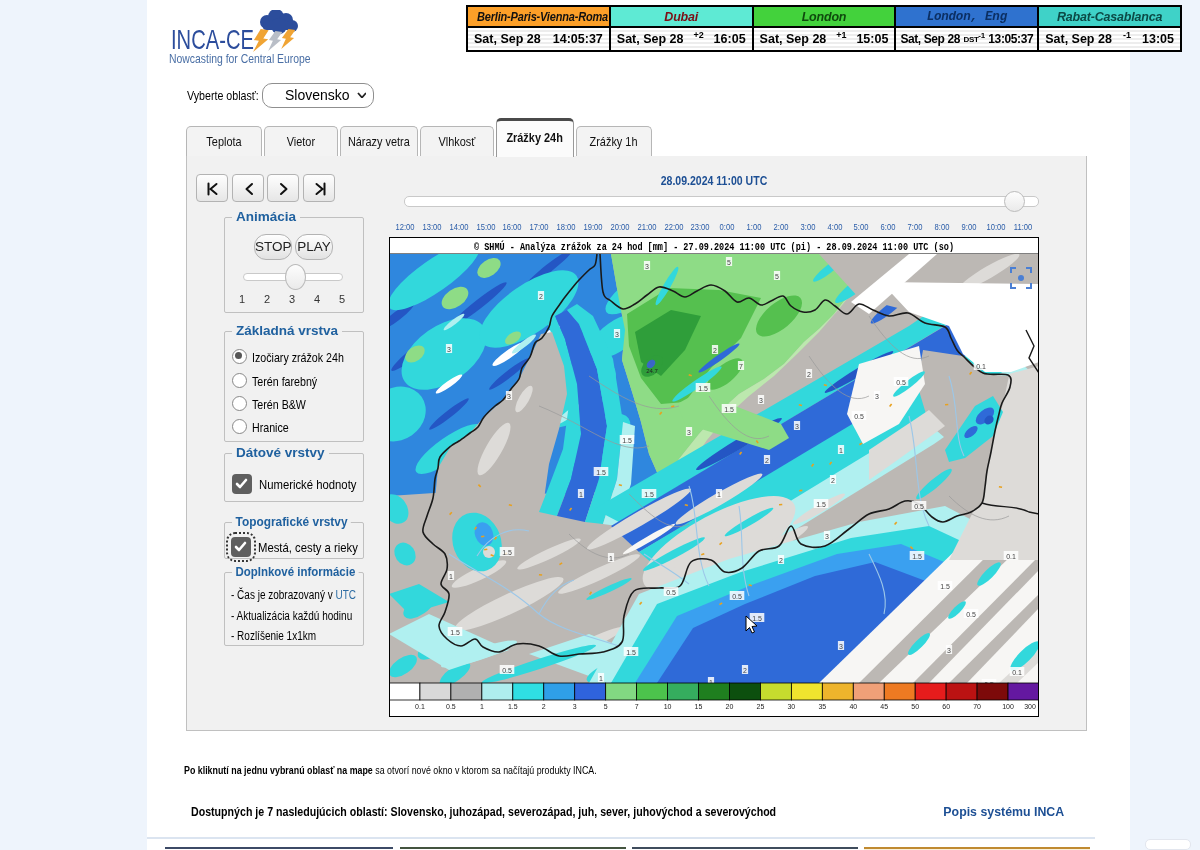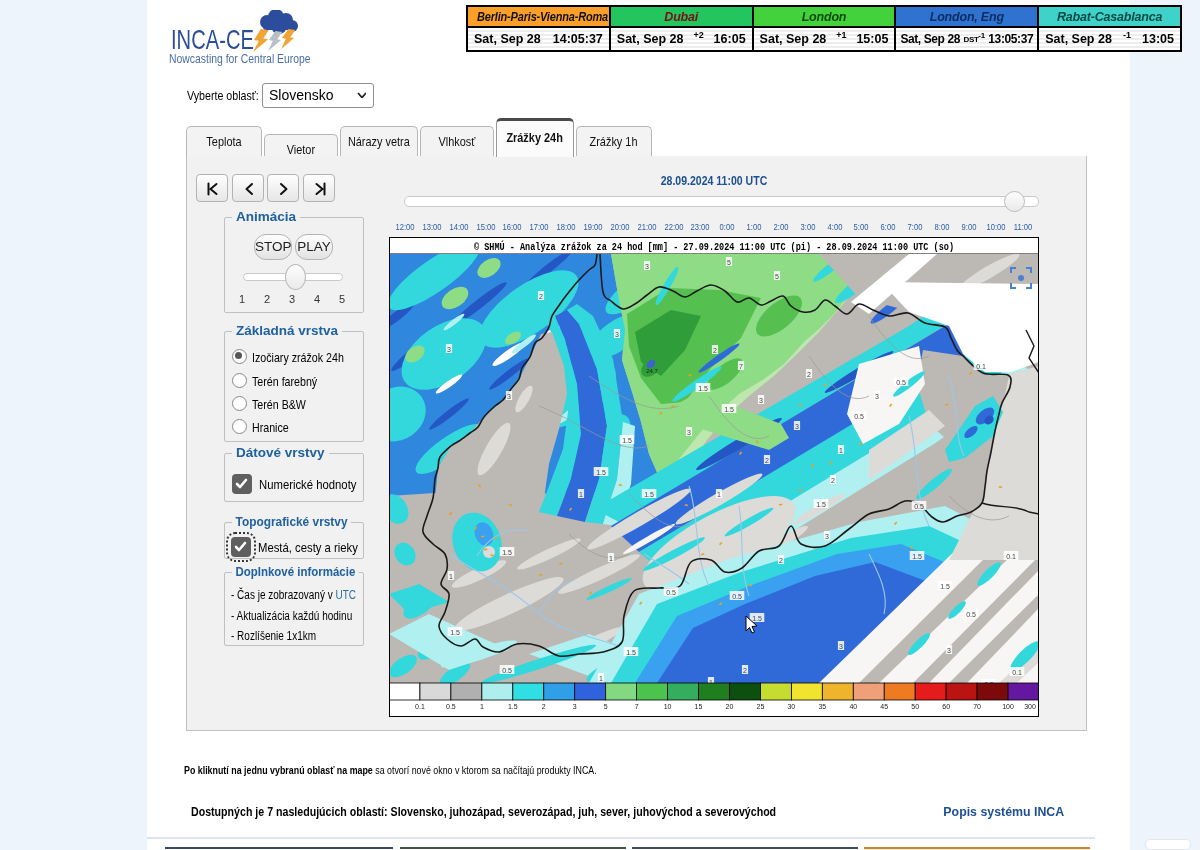--- a/index.html
+++ b/index.html
@@ -13,21 +13,21 @@
 #logo svg { position:absolute; left:79px; top:0px; }
 
 #clock { position:absolute; left:319px; top:5px; width:716px; height:45px; border-collapse:collapse; table-layout:fixed; font-family:"Liberation Sans", sans-serif; }
 #clock td { border:2px solid #000; text-align:center; overflow:hidden; white-space:nowrap; }
 #clock tr.hd td { font-style:italic; font-weight:bold; font-size:12.5px; height:21px; letter-spacing:-0.2px; }
 #clock tr.tm td { background:repeating-linear-gradient(#ffffff 0 2px, #ededed 2px 4px); font-weight:bold; font-size:12.5px; height:24px; color:#000;margin-top:17px; }
 .tcell { display:flex; justify-content:space-between; align-items:center; padding:0 6px; }
 .sup { font-size:9px; font-weight:bold; position:relative; top:-4px; }
 
 #selrow { position:absolute; left:40px; top:88px; font-size:13px; color:#000; white-space:nowrap; }
-#sel { position:absolute; left:75px; top:-5px; width:112px; height:25px; border:1px solid #8f8f8f; border-radius:3px; background:#fff; font-size:14px; padding-left:6px; line-height:23px; }
+#sel { position:absolute; left:75px; top:-5px; width:112px; height:25px; border:1px solid #8f8f8f; border-radius:10px; background:#fff; font-size:14px; padding-left:22px; line-height:23px; }
 #sel .arr { position:absolute; right:7px; top:8px; width:9px; height:6px; }
 
 .tab { position:absolute; top:126px; height:31px; background:#f3f3f3; border:1px solid #b6b6b6; border-bottom:none; border-radius:5px 5px 0 0; text-align:center; font-size:13px; color:#111; line-height:29px; white-space:nowrap; }
 .tab span { display:inline-block; transform:scaleX(0.84); transform-origin:50% 50%; }
 .tab.active { top:118px; height:39px; background:#fbfbfb; border-color:#999; border-top:3px solid #4a4a4a; font-weight:bold; line-height:33px; z-index:3; }
 
 #panel { position:absolute; left:39px; top:156px; width:901px; height:575px; background:#f1f1f1; border:1px solid #c0c0c0; border-top:none; }
 
 .navbtn { position:absolute; width:32px; height:28px; border:1px solid #b3b3b3; border-radius:4px; background:linear-gradient(#fefefe,#e6e6e6); }
 .navbtn svg { position:absolute; left:0; top:0; }
@@ -75,23 +75,23 @@
         <path d="M24 21 L31 21 L27 29 L31 29 L20 42 L23 31 L19 31 Z" fill="#b9bec7" transform="rotate(9 25 30)"></path>
         <path d="M37 19 L44 19 L40 27 L44 27 L33 40 L36 29 L32 29 Z" fill="#f0a434" transform="rotate(9 38 28)"></path>
       </g>
     </svg>
   </div>
 
   <table id="clock">
     <tbody>
         <tr class="hd">
       <td style="background:#fc9f28;"><span style="color:#111; display:inline-block; transform:scaleX(0.88); white-space:nowrap;">Berlin-Paris-Vienna-Roma</span></td>
-      <td style="background:#22c55e;"><span style="color:#7c0f15;">Dubai</span></td>
+      <td style="background:#5eead4;"><span style="color:#7c0f15;">Dubai</span></td>
       <td style="background:#43d23c;"><span style="color:#0f4a0d;">London</span></td>
-      <td style="background:#2f72cf;"><span style="color:#0b2f63;">London, Eng</span></td>
+      <td style="background:#2f72cf;"><span style="color:#0b2f63;font-family:Liberation Mono, monospace;">London, Eng</span></td>
       <td style="background:#3fd2c8;"><span style="color:#0c4a46;">Rabat-Casablanca</span></td>
     </tr>
     <tr class="tm">
       <td>
             <div class="tcell">
               <span>Sat, Sep 28</span>
               <span>14:05:37</span>
             </div>
           </td>
       <td>
@@ -128,21 +128,21 @@
 
   <div id="selrow"><span style="display:inline-block; transform:scaleX(0.79); transform-origin:0 50%; font-size:13.5px;">Vyberte oblasť:</span>
     <div id="sel">Slovensko
       <svg class="arr" width="10" height="7">
           <path d="M1 1 L5 5.5 L9 1" stroke="#222" stroke-width="1.8" fill="none"></path>
         </svg>
     </div>
   </div>
 
   <div class="tab" style="left:39px; width:76px;"><span>Teplota</span></div>
-  <div class="tab" style="left:117px; width:74px;margin-top:8px;"><span>Vietor</span></div>
+  <div class="tab" style="left:117px; width:74px;"><span>Vietor</span></div>
   <div class="tab" style="left:193px; width:78px;"><span>Nárazy vetra</span></div>
   <div class="tab" style="left:273px; width:74px;"><span>Vlhkosť</span></div>
   <div class="tab active" style="left:349px; width:78px;"><span>Zrážky 24h</span></div>
   <div class="tab" style="left:429px; width:76px;"><span>Zrážky 1h</span></div>
 
   <div id="panel">
 
     <div class="navbtn" style="left:9px; top:18px;">
         <svg width="32" height="28" viewBox="0 0 32 28">
           <path d="M11.5 8.5 V19.5 M19.5 9 L13.5 14 L19.5 19" stroke="#111" stroke-width="2" fill="none" stroke-linecap="round" stroke-linejoin="round"></path>

